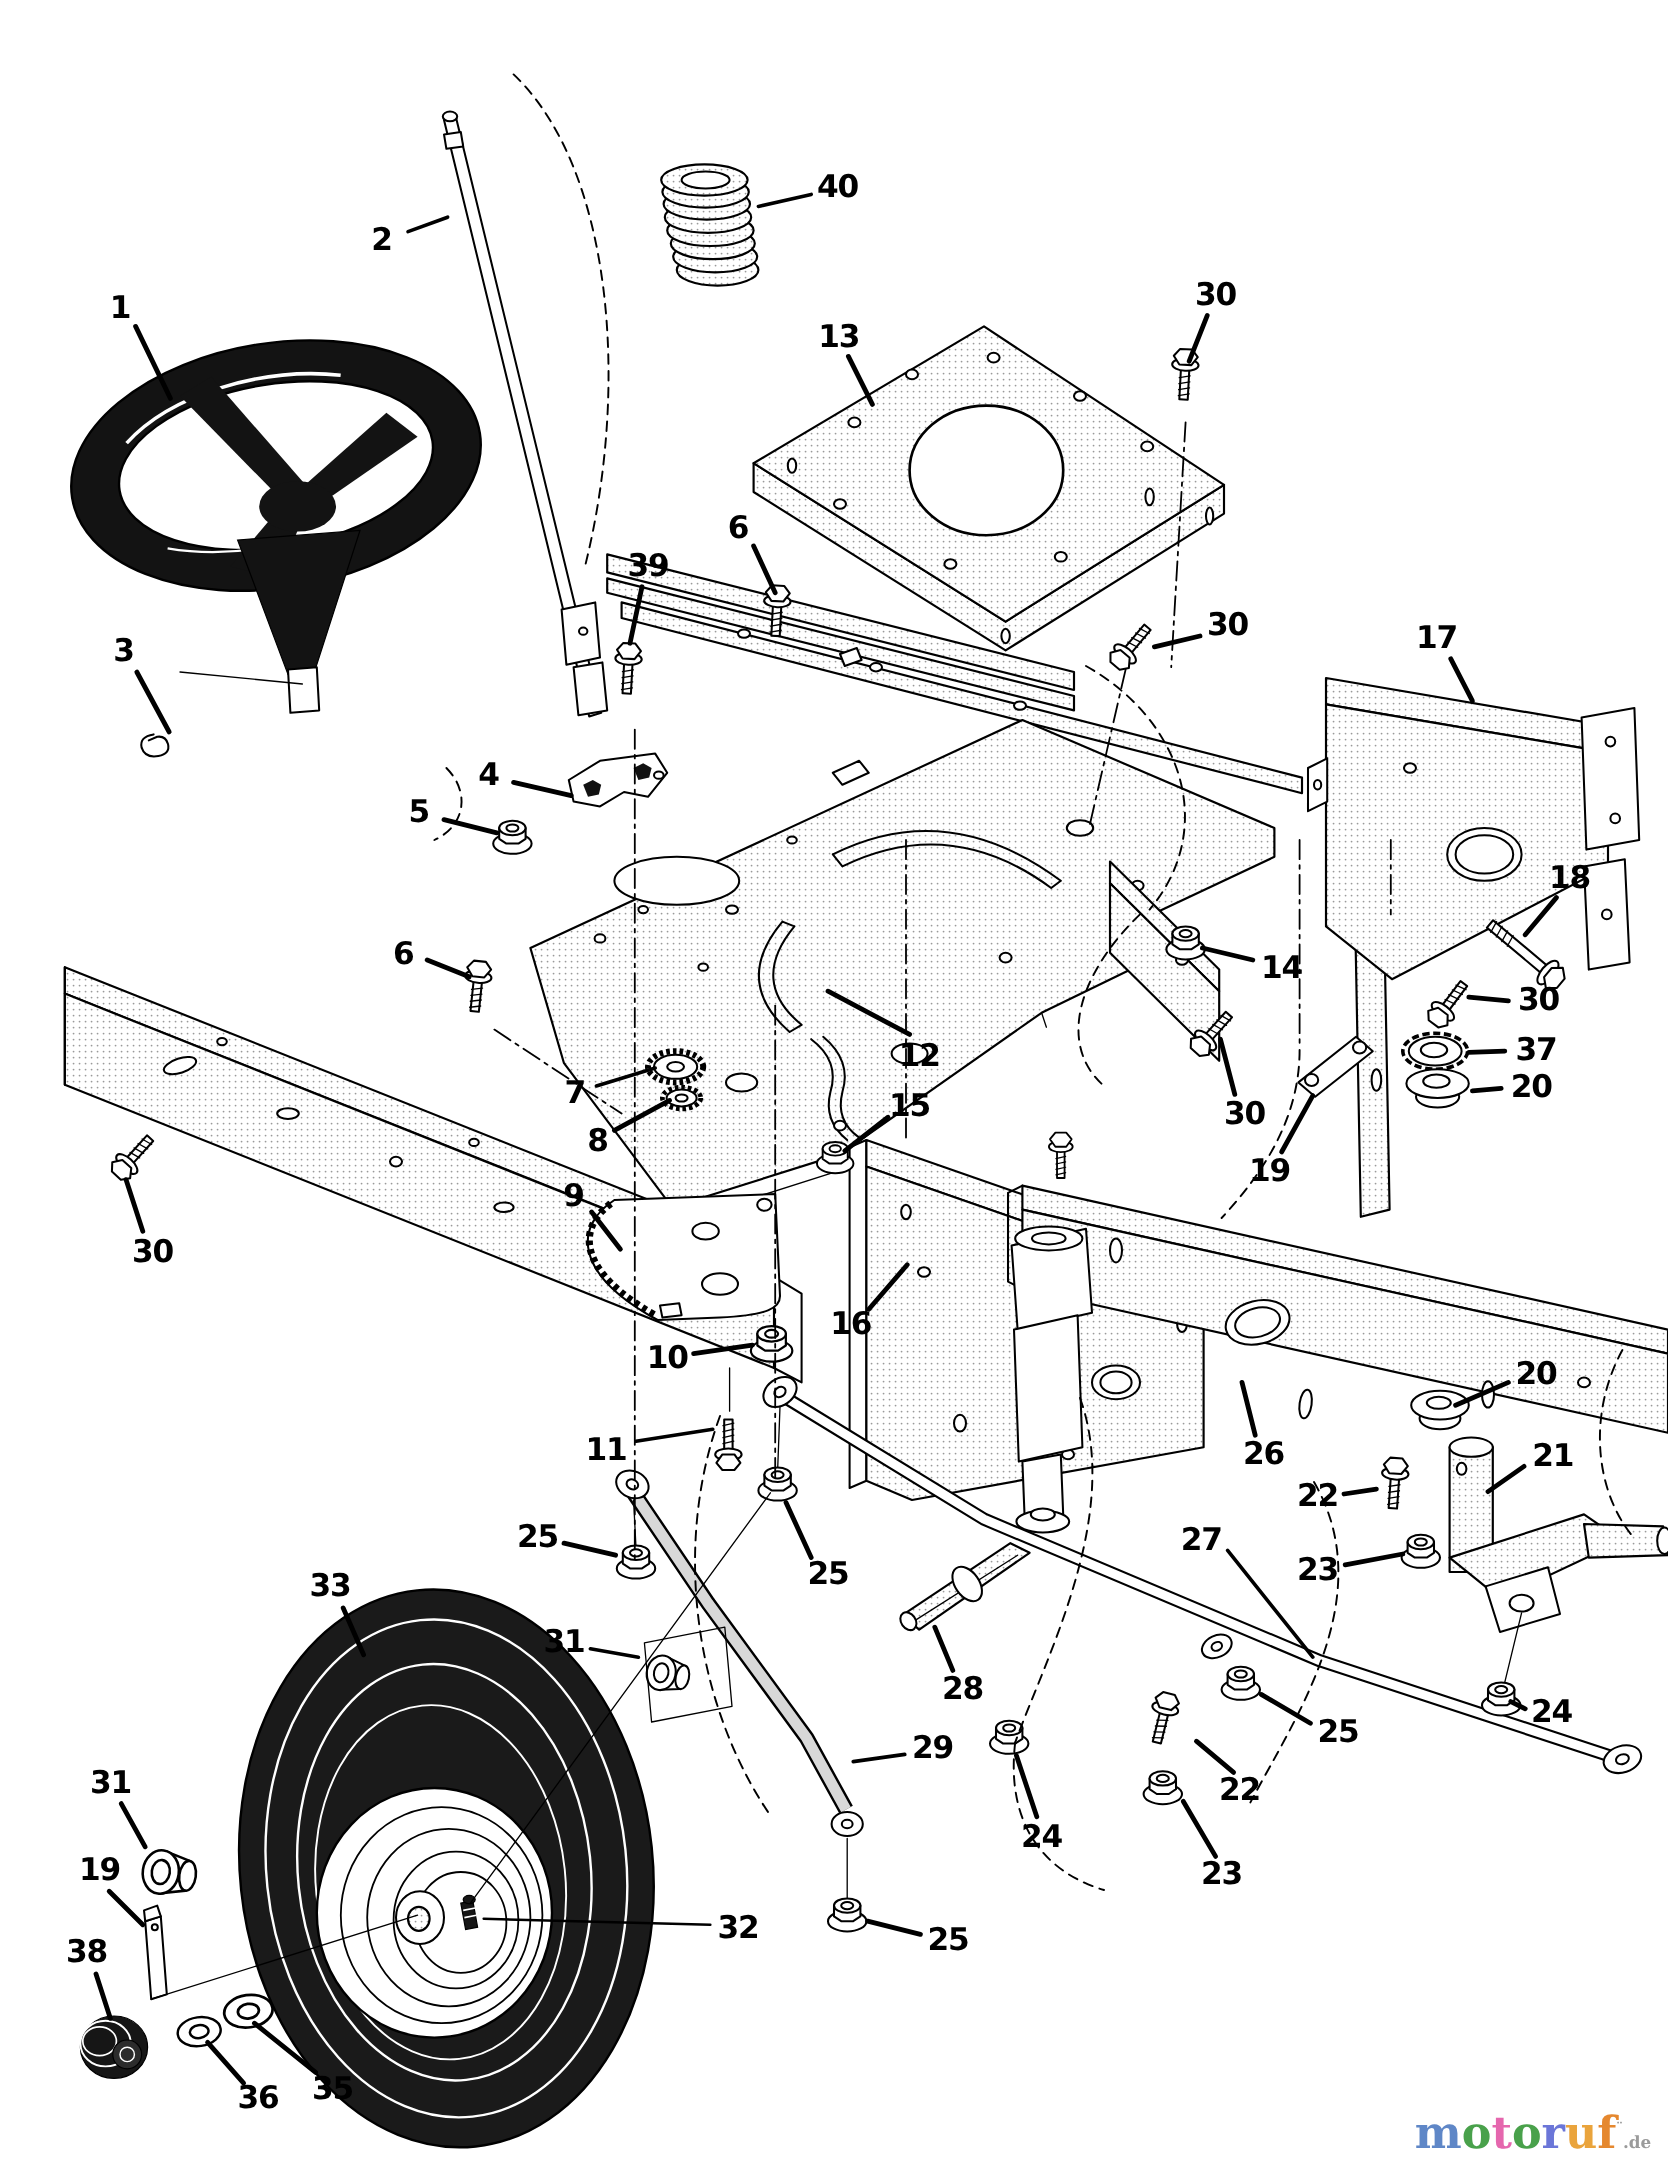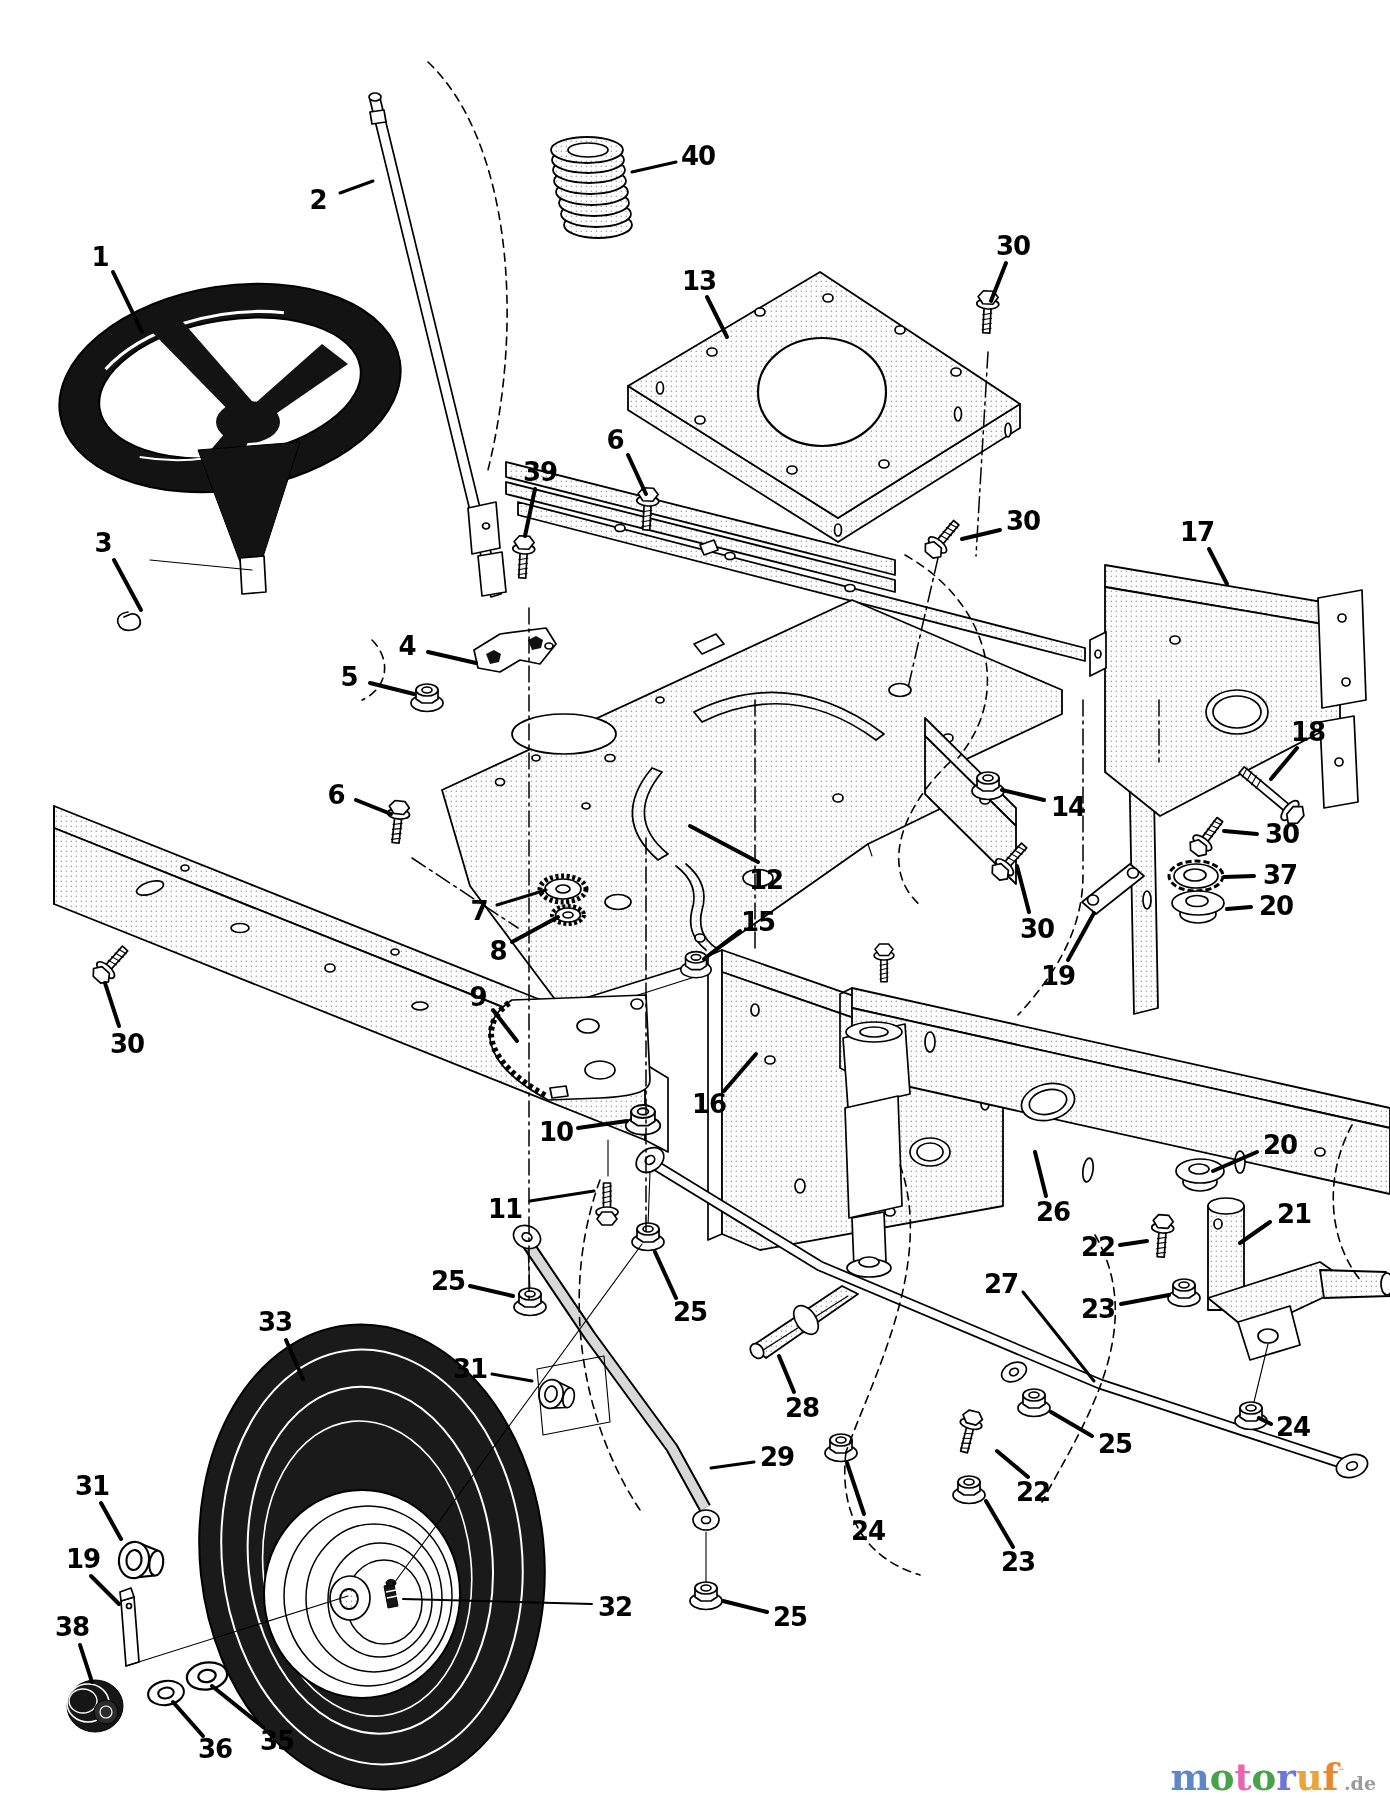--- a/index.html
+++ b/index.html
@@ -9,21 +9,21 @@
   .ln{fill:none;stroke:#000;stroke-width:1.7;stroke-linejoin:round;stroke-linecap:round;}
   .thin{stroke-width:1.1;}
   .fw{fill:#fff;stroke:#000;stroke-width:1.7;stroke-linejoin:round;}
   .fd{fill:url(#dots);stroke:#000;stroke-width:1.8;stroke-linejoin:round;}
   .dash{stroke-dasharray:8,6;stroke-width:1.6;}
   .ddot{stroke-dasharray:16,5,3,5;stroke-width:1.5;}
   .lbl{font:bold 26px "DejaVu Sans",sans-serif;fill:#000;letter-spacing:-1px;}
   .leader{stroke:#000;stroke-linecap:round;}
   .logo{position:absolute;right:14px;bottom:4px;font-family:"DejaVu Serif",serif;
         font-weight:bold;font-size:37px;line-height:1;}
-  .logo .de{font-size:19px;font-weight:bold;}
+  .logo .de{font-size:14px;font-weight:bold;}
   .logo sup{font-size:11px;vertical-align:super;}
 </style>
 </head>
 <body>
 
 <div id="stage">
 <svg width="1390" height="1800" viewBox="0 0 1390 1800">
   <defs>
     <pattern id="dots" width="5" height="5" patternUnits="userSpaceOnUse">
       <rect width="5" height="5" fill="#ffffff"></rect>

